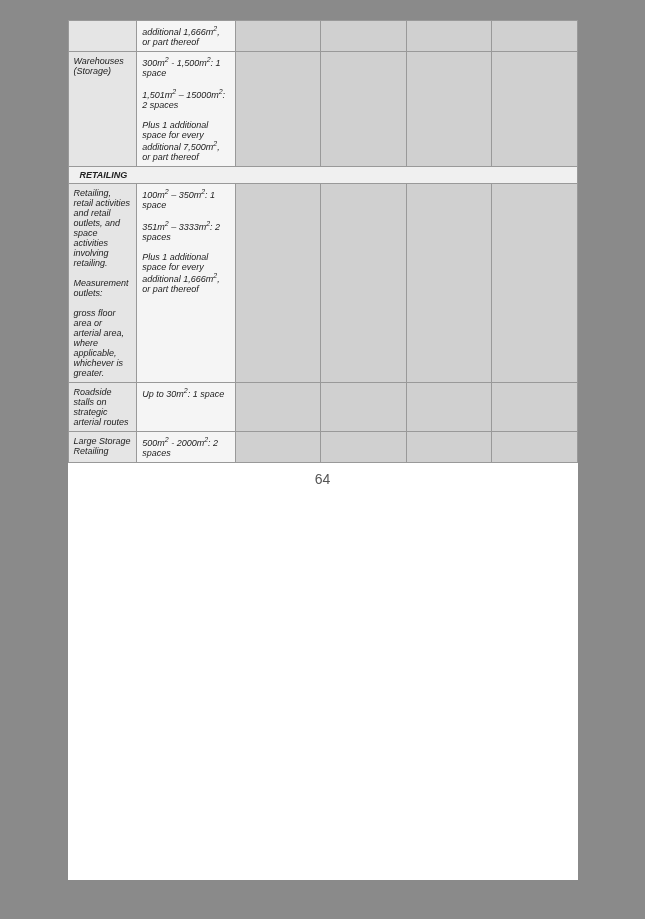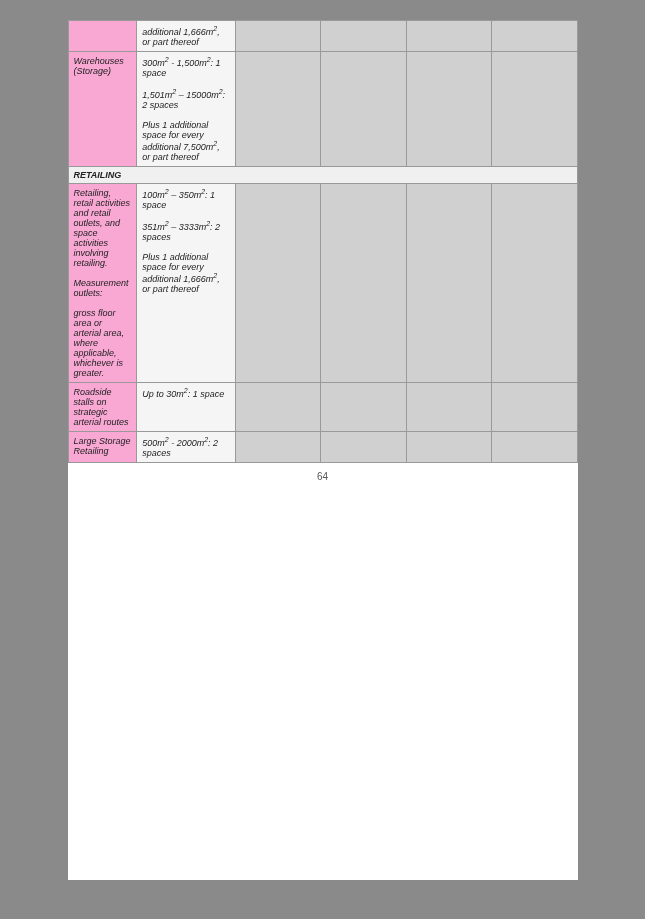--- a/index.html
+++ b/index.html
@@ -31,40 +31,40 @@
     td {
       border: 1px solid #999;
       padding: 4px 5px;
       vertical-align: top;
       font-size: 9px;
       font-style: italic;
       color: #222;
     }
     td.col-left {
       width: 63px;
-      background: #f9a8d4;
+      background: #e5e5e5;
     }
     td.col-second {
       width: 95px;
       background: #f5f5f5;
     }
     td.col-other {
       width: 82px;
       background: #d0d0d0;
     }
     .section-header td {
       font-weight: bold;
       font-style: italic;
       background: #f0f0f0;
-      padding: 3px 5px;
+      padding: 3px 11px;
     }
     .page-num {
       text-align: center;
       padding: 8px 0;
-      font-size: 10px;
+      font-size: 14px;
       color: #555;
     }
     sup {
       font-size: 7px;
     }
   </style>
 </head>
 <body>
 
 <div class="page">

